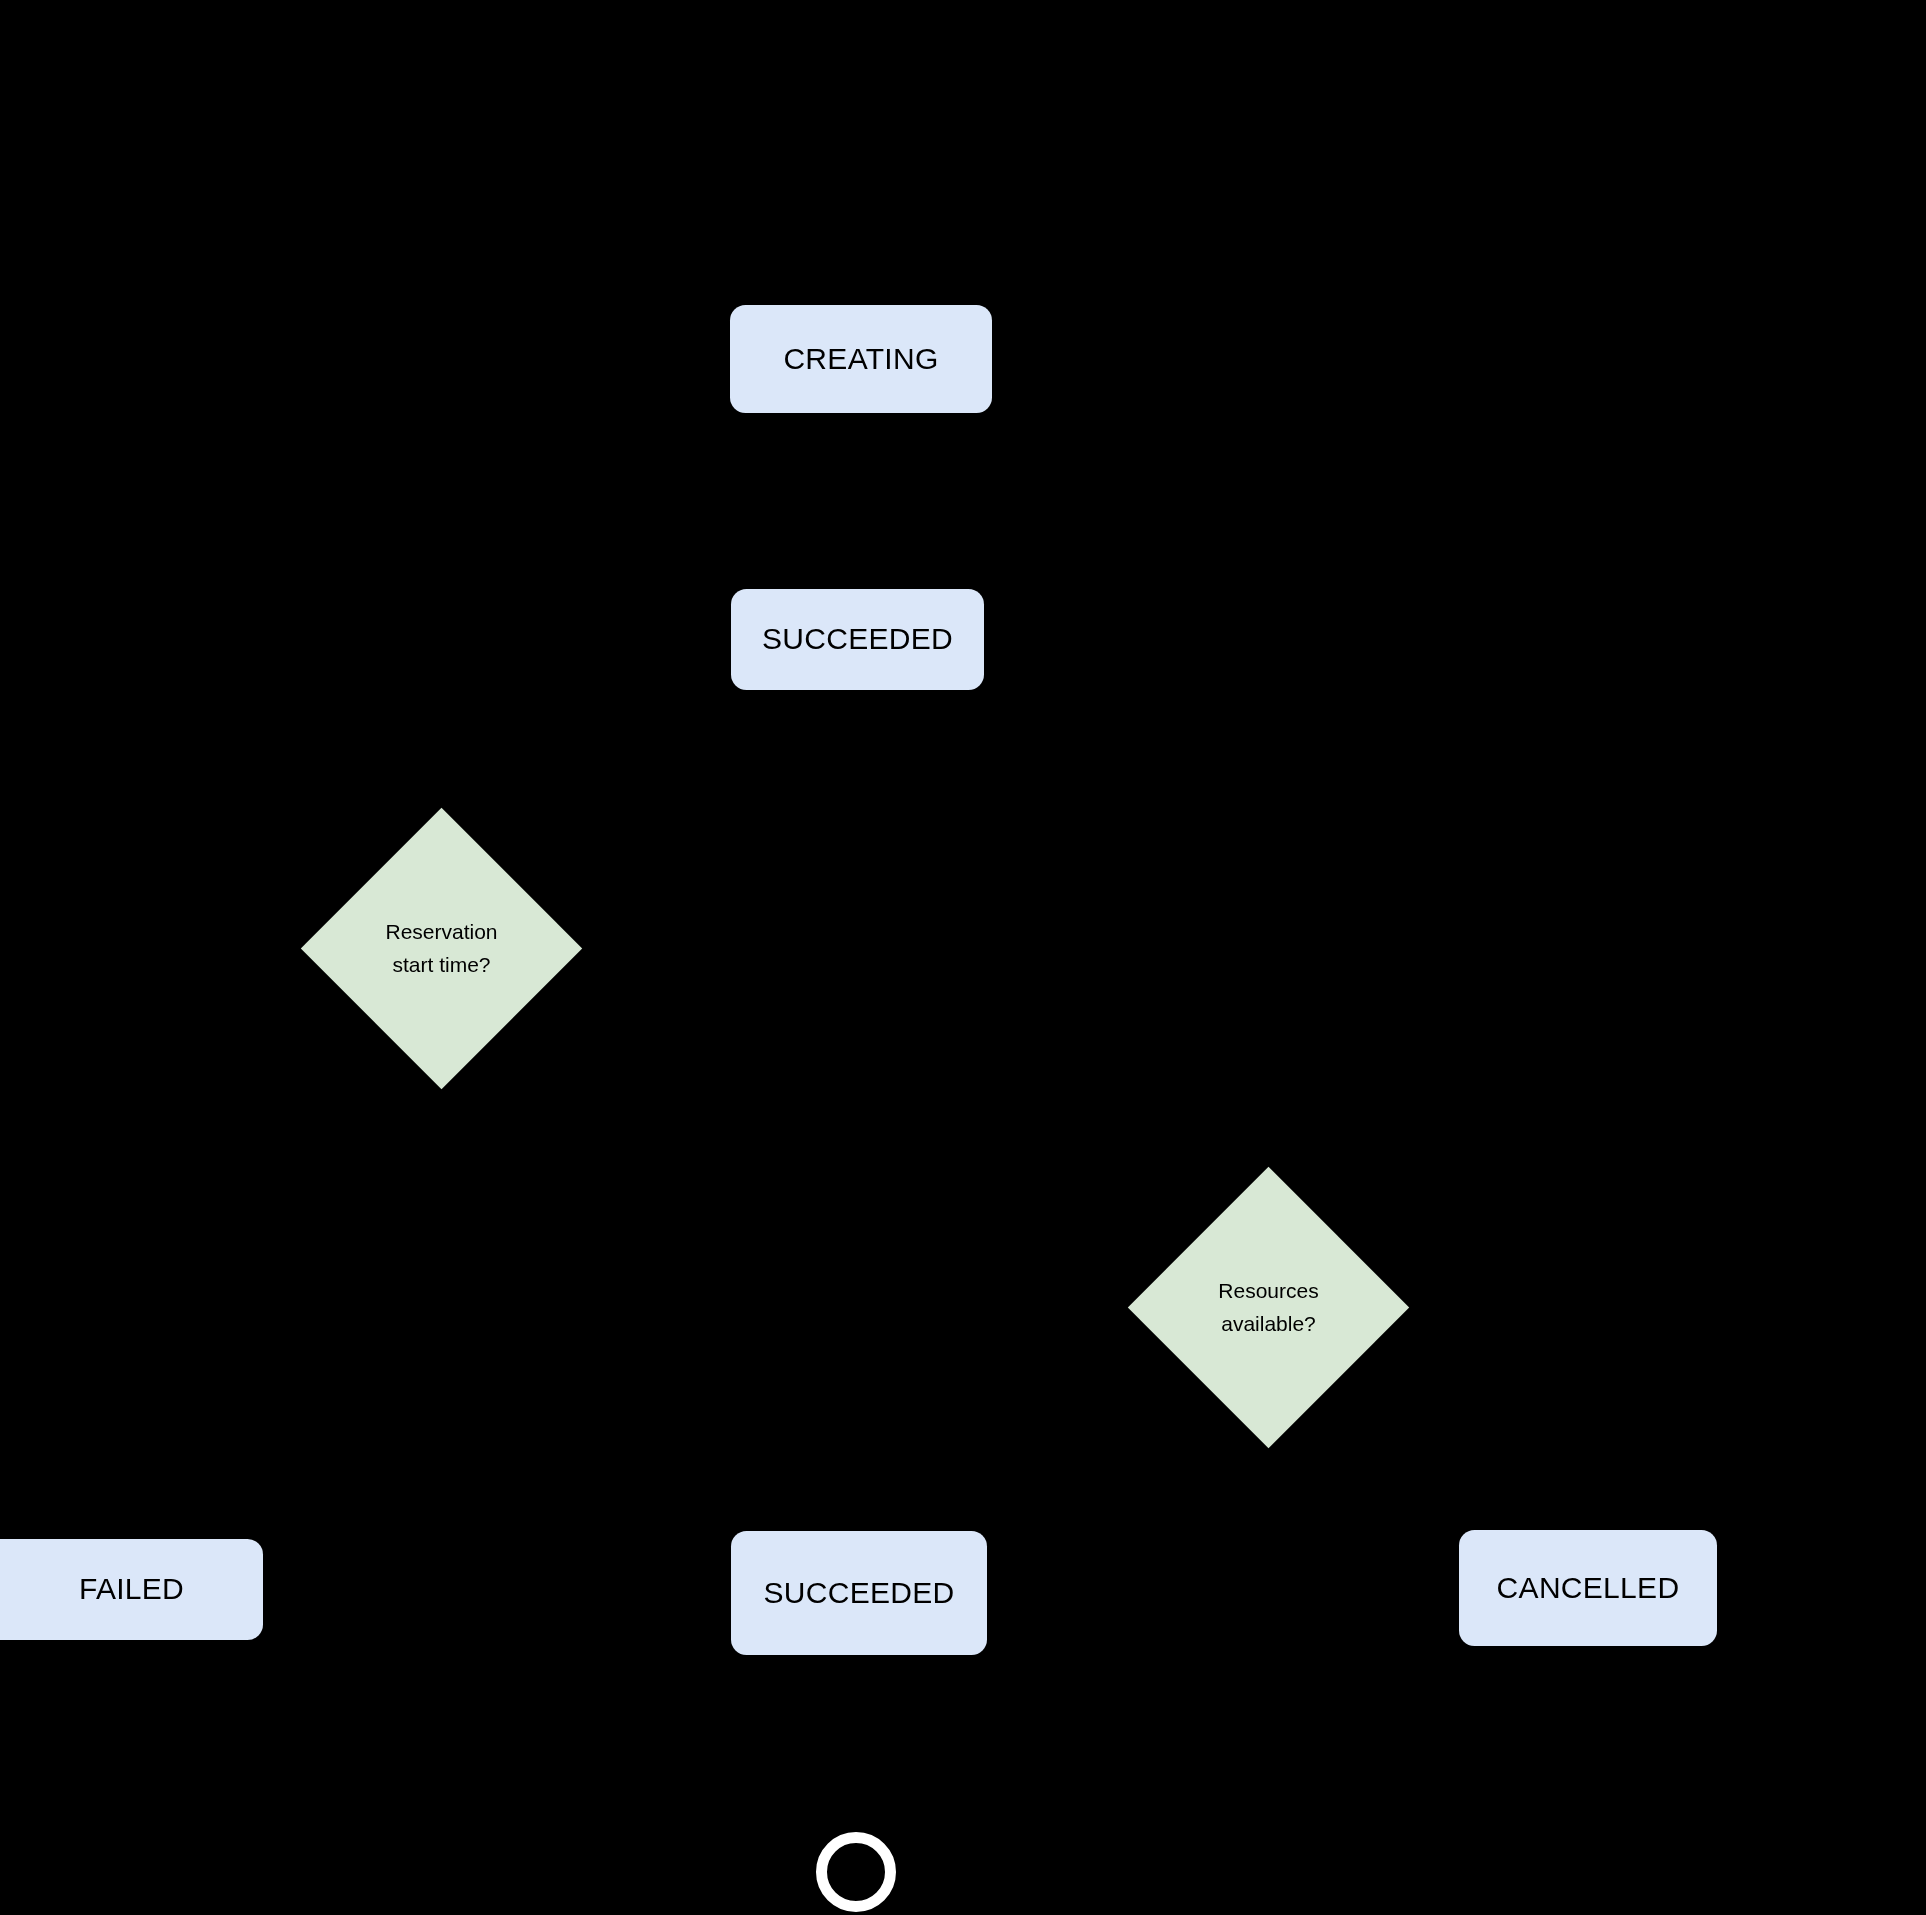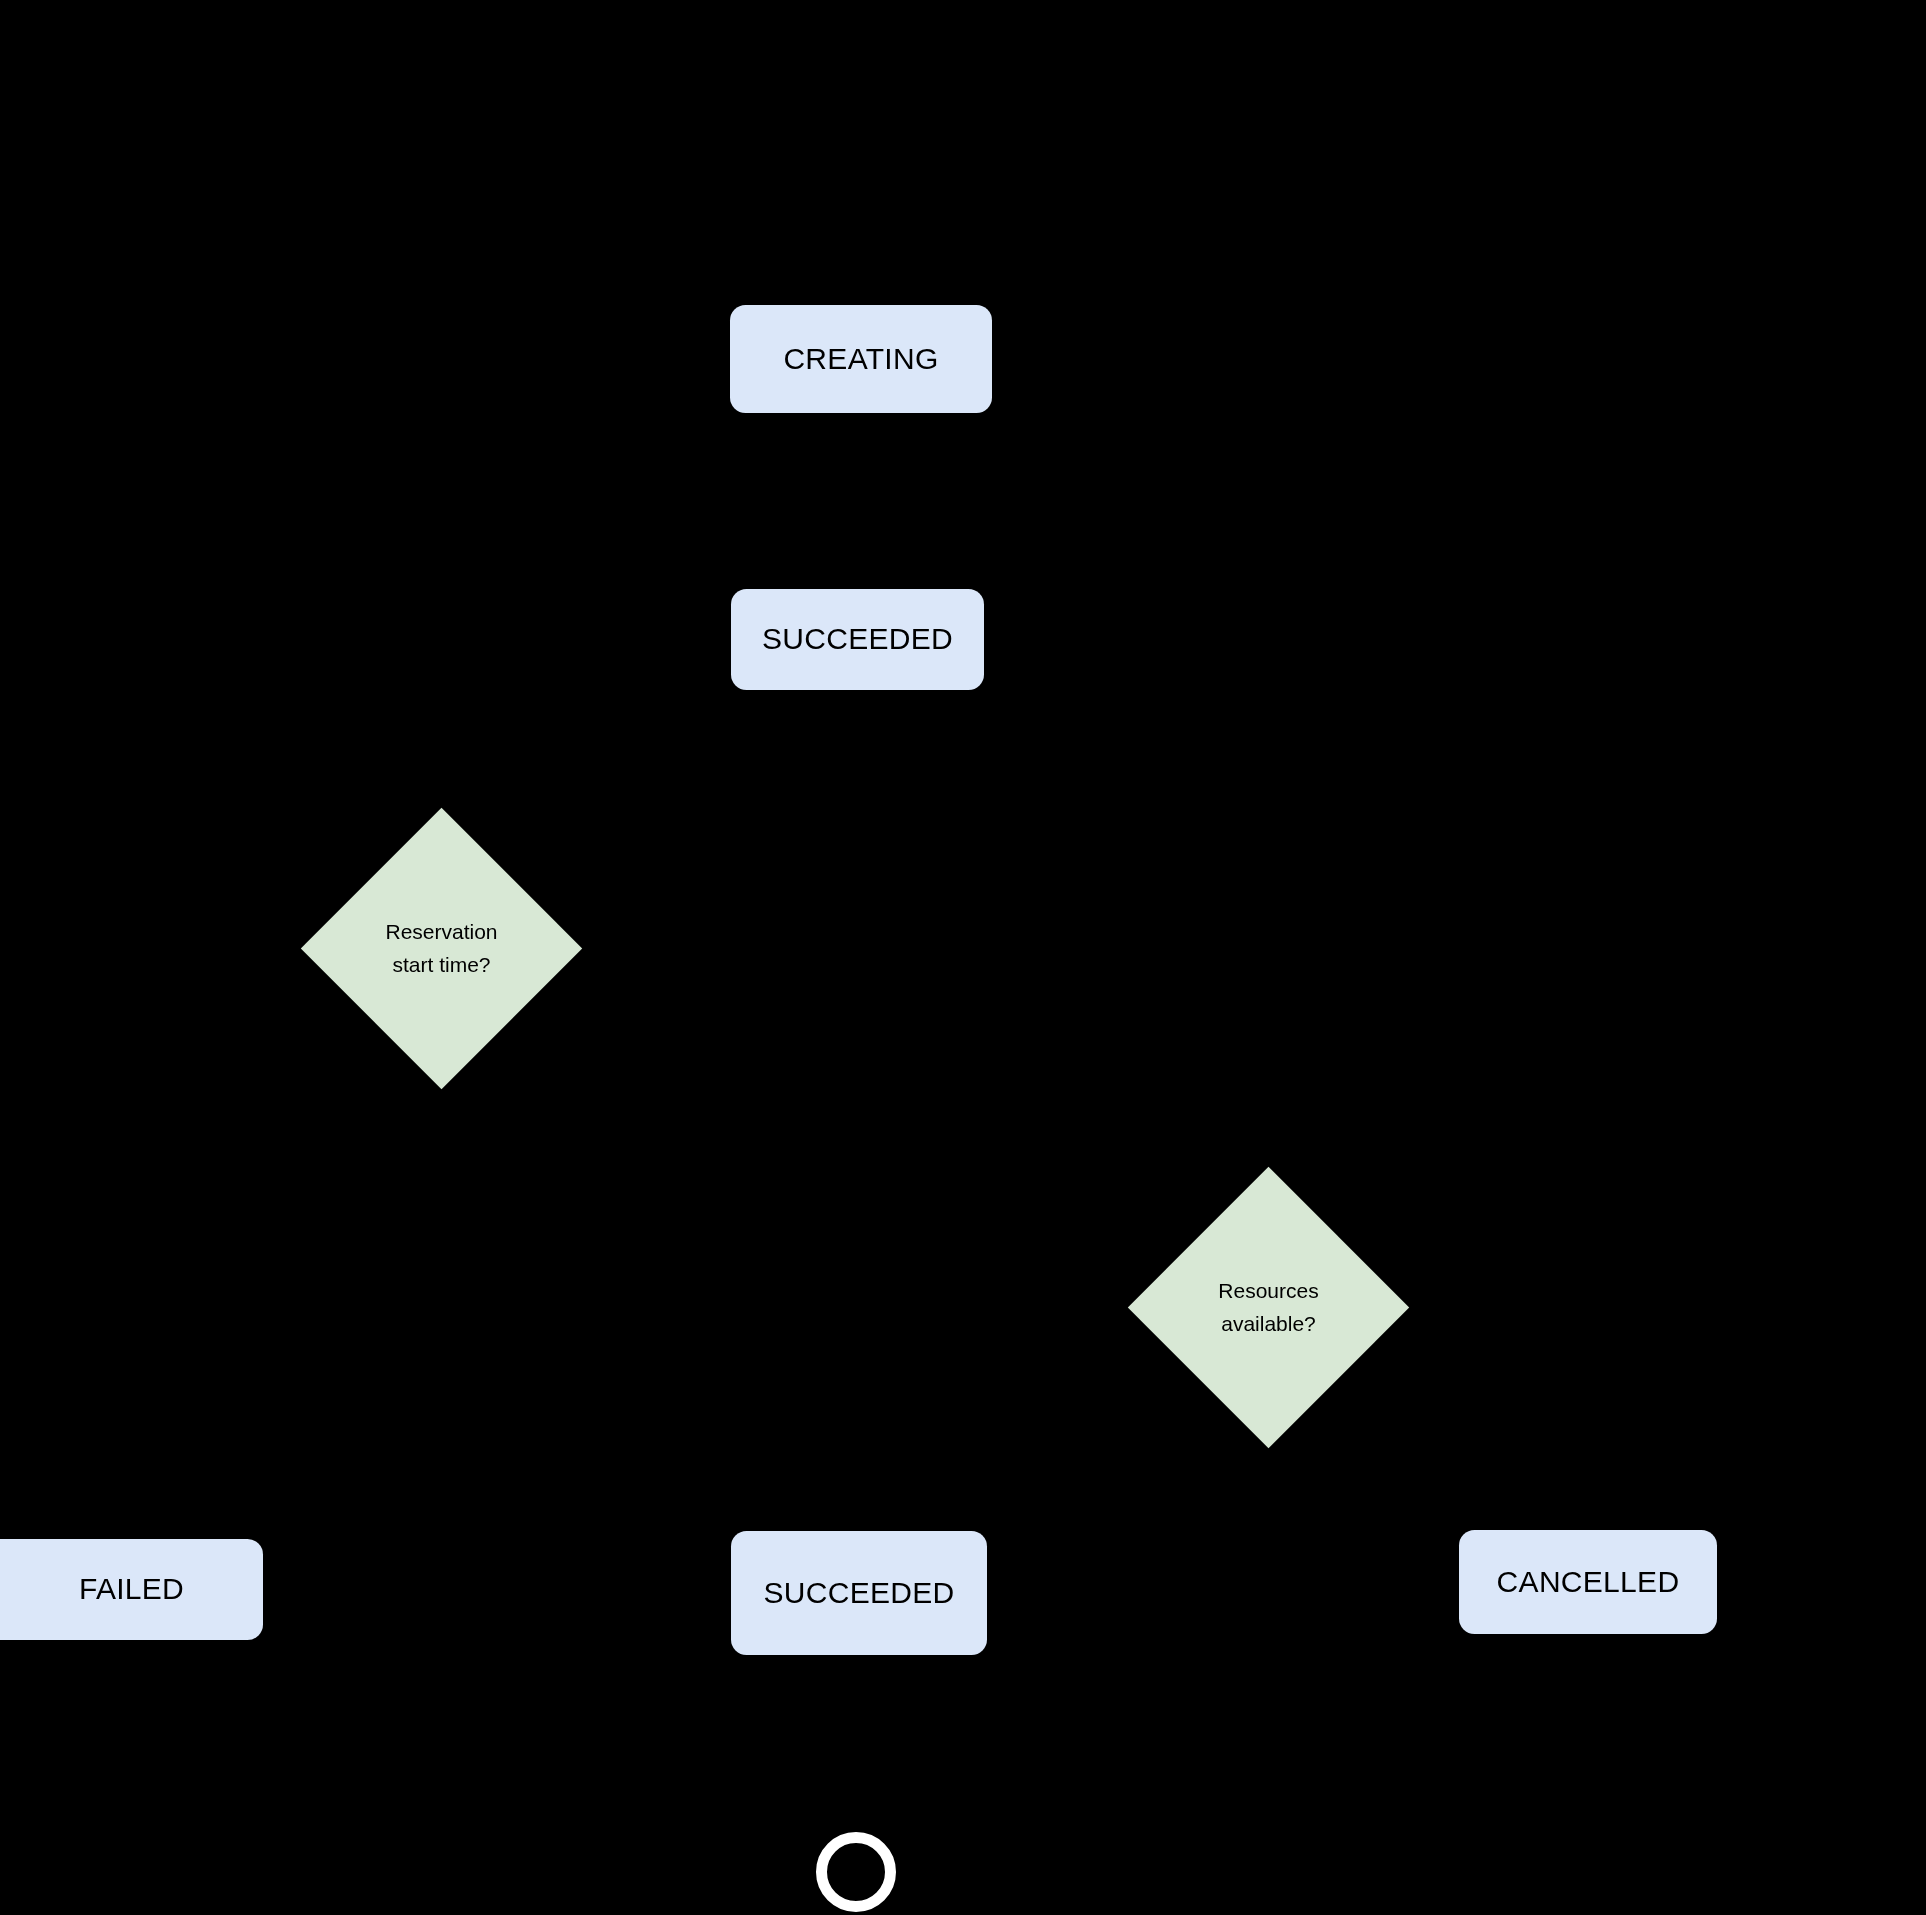--- a/index.html
+++ b/index.html
@@ -134,20 +134,20 @@
 
   <div class="state-box" style="left:-31px; top:1539px; width:294px; height:101px; font-size:30px;
               padding-left:31px; border-radius:15.5px;">
     <span>FAILED</span>
   </div>
 
   <div class="state-box" style="left:731px; top:1531px; width:256px; height:124px; font-size:30px;">
     <span>SUCCEEDED</span>
   </div>
 
-  <div class="state-box" style="left:1459px; top:1530px; width:258px; height:104px; font-size:30px;">
+  <div class="state-box" style="left:1459px; top:1530px; width:258px; height:116px; font-size:30px;">
     <span>CANCELLED</span>
   </div>
 
   <div class="terminal-ring" style="left:816px; top:1832px; width:80px; height:80px;"></div>
 
 </div>
 
 
 </body></html>

